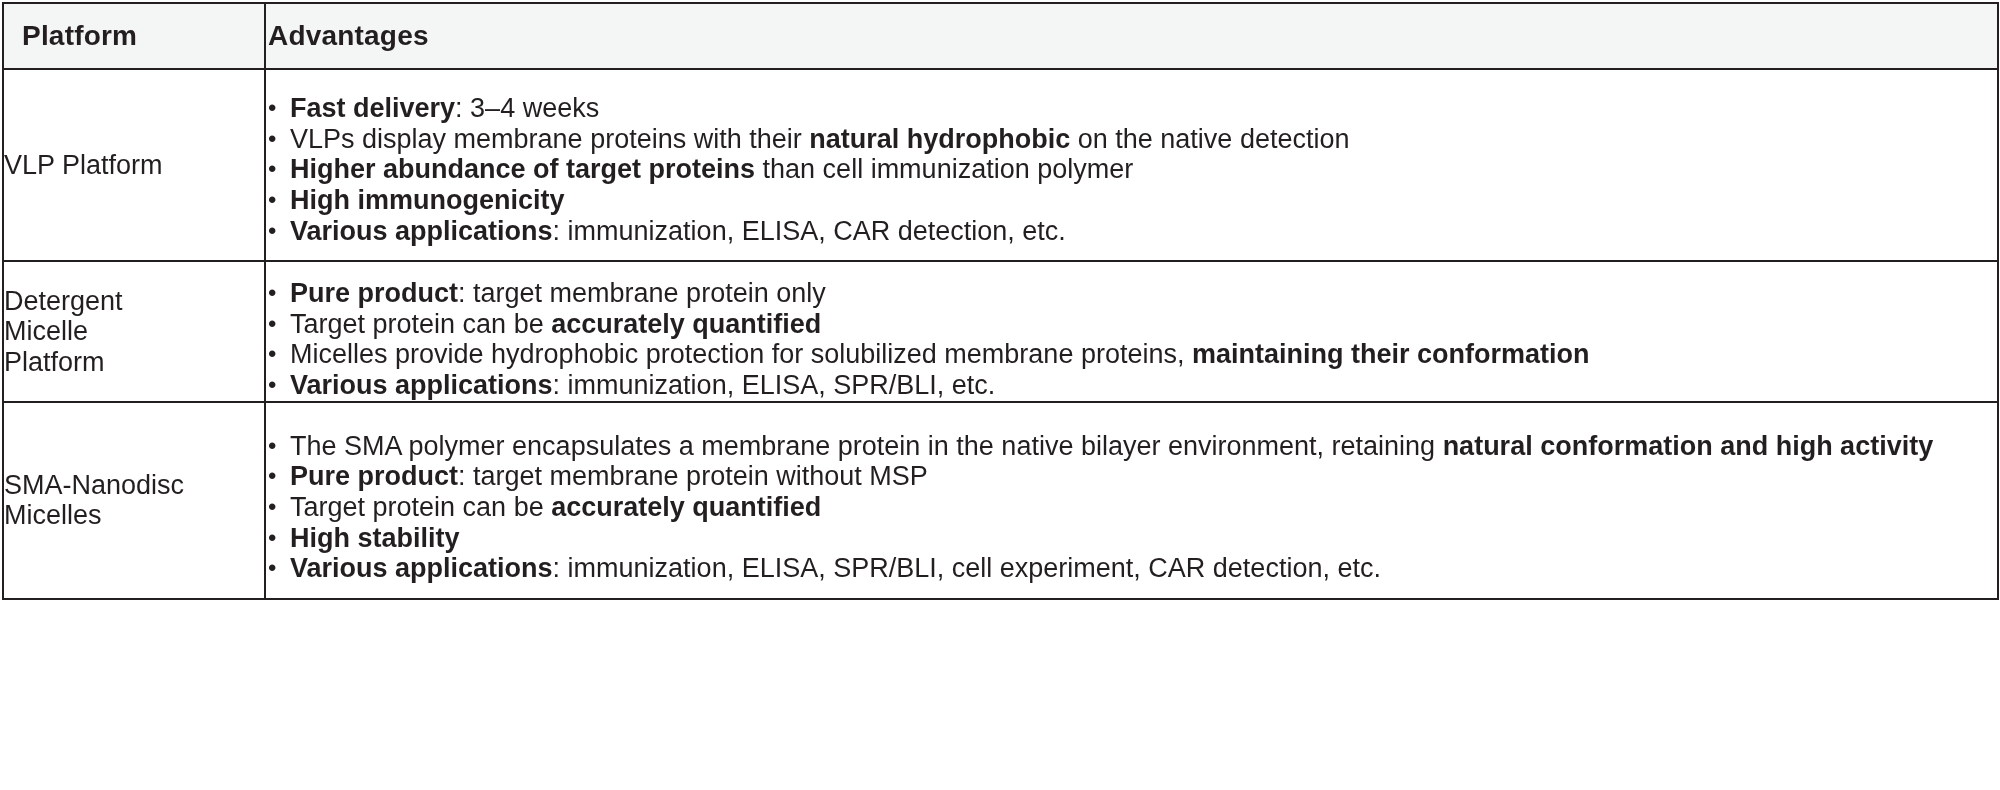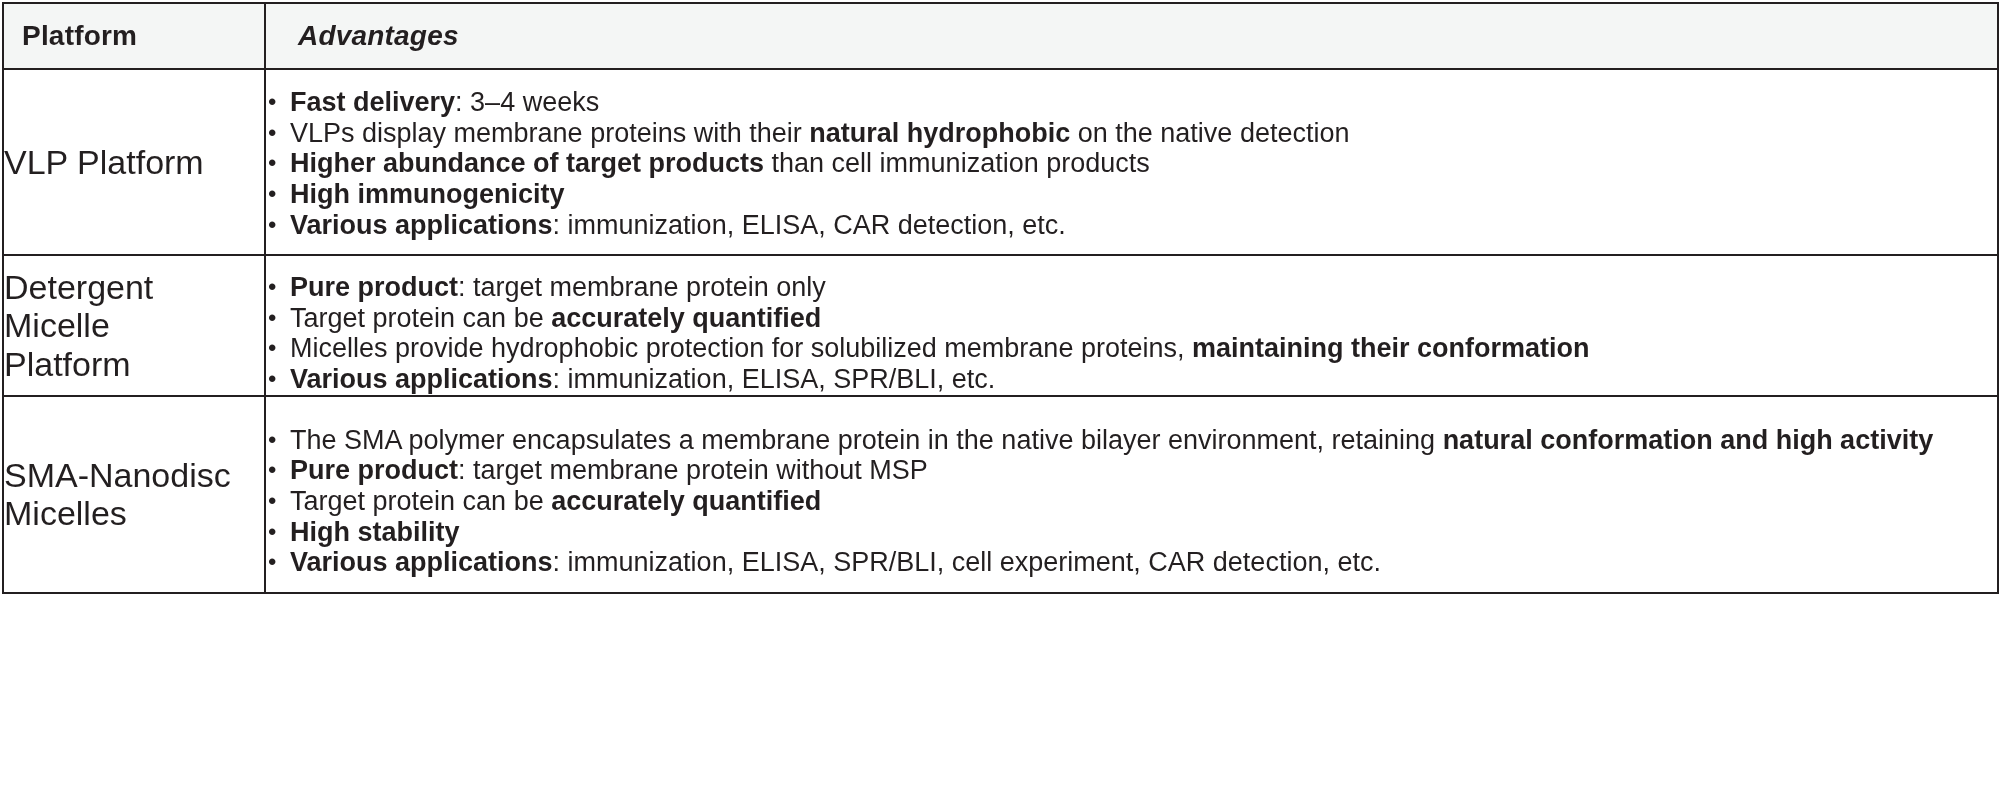--- a/index.html
+++ b/index.html
@@ -43,25 +43,25 @@
   
   thead tr.header-row th {
     background: #f4f6f5;
     height: 64px;
     text-align: left;
     font-weight: bold;
     font-size: 28px;
     letter-spacing: 0.2px;
   }
   th .th-inner { padding: 0 0 0 18px; }
-  th.advantages-head .th-inner { padding-left: 32px; font-style: italic; }
+  th.advantages-head .th-inner { padding-left: 2px; }
 
   
   td.platform-cell {
-    font-size: 34px;
+    font-size: 27px;
     font-weight: normal;
     line-height: 1.13;
     padding: 0 8px 0 14px;
     vertical-align: middle;
     text-align: left;
   }
   td.platform-cell .platform-name {
     display: block;
     white-space: pre-line;
   }
@@ -88,21 +88,21 @@
     content: "\2022";
     position: absolute;
     left: 2px;
     top: 0;
     font-size: 24px;
     line-height: 1.26;
   }
   .b { font-weight: bold; }
 
   
-  tr.row-vlp td.advantages-cell { padding-top: 17px; padding-bottom: 14px; }
+  tr.row-vlp td.advantages-cell { padding-top: 23px; padding-bottom: 14px; }
   tr.row-detergent td.advantages-cell { padding-top: 16px; padding-bottom: 0; }
   tr.row-sma td.advantages-cell { padding-top: 28px; padding-bottom: 14px; }
 </style>
 </head>
 <body>
 
 <div class="table-wrap">
   <table class="comparison-table">
     <colgroup>
       <col class="col-platform">
@@ -120,21 +120,21 @@
     </thead>
     <tbody>
       <tr class="row-vlp">
         <td class="platform-cell">
           <span class="platform-name">VLP Platform</span>
         </td>
         <td class="advantages-cell">
           <ul class="adv-list">
             <li class="adv-item"><span class="b">Fast delivery</span><span>: 3–4 weeks</span></li>
             <li class="adv-item"><span>VLPs display membrane proteins with their </span><span class="b">natural hydrophobic</span><span> on the native detection</span></li>
-            <li class="adv-item"><span class="b">Higher abundance of target products</span><span> than cell immunization products</span></li>
+            <li class="adv-item"><span class="b">Higher abundance of target proteins</span><span> than cell immunization polymer</span></li>
             <li class="adv-item"><span class="b">High immunogenicity</span><span></span></li>
             <li class="adv-item"><span class="b">Various applications</span><span>: immunization, ELISA, CAR detection, etc.</span></li>
           </ul>
         </td>
       </tr>
       <tr class="row-detergent">
         <td class="platform-cell">
           <span class="platform-name">Detergent
 Micelle
 Platform</span>

